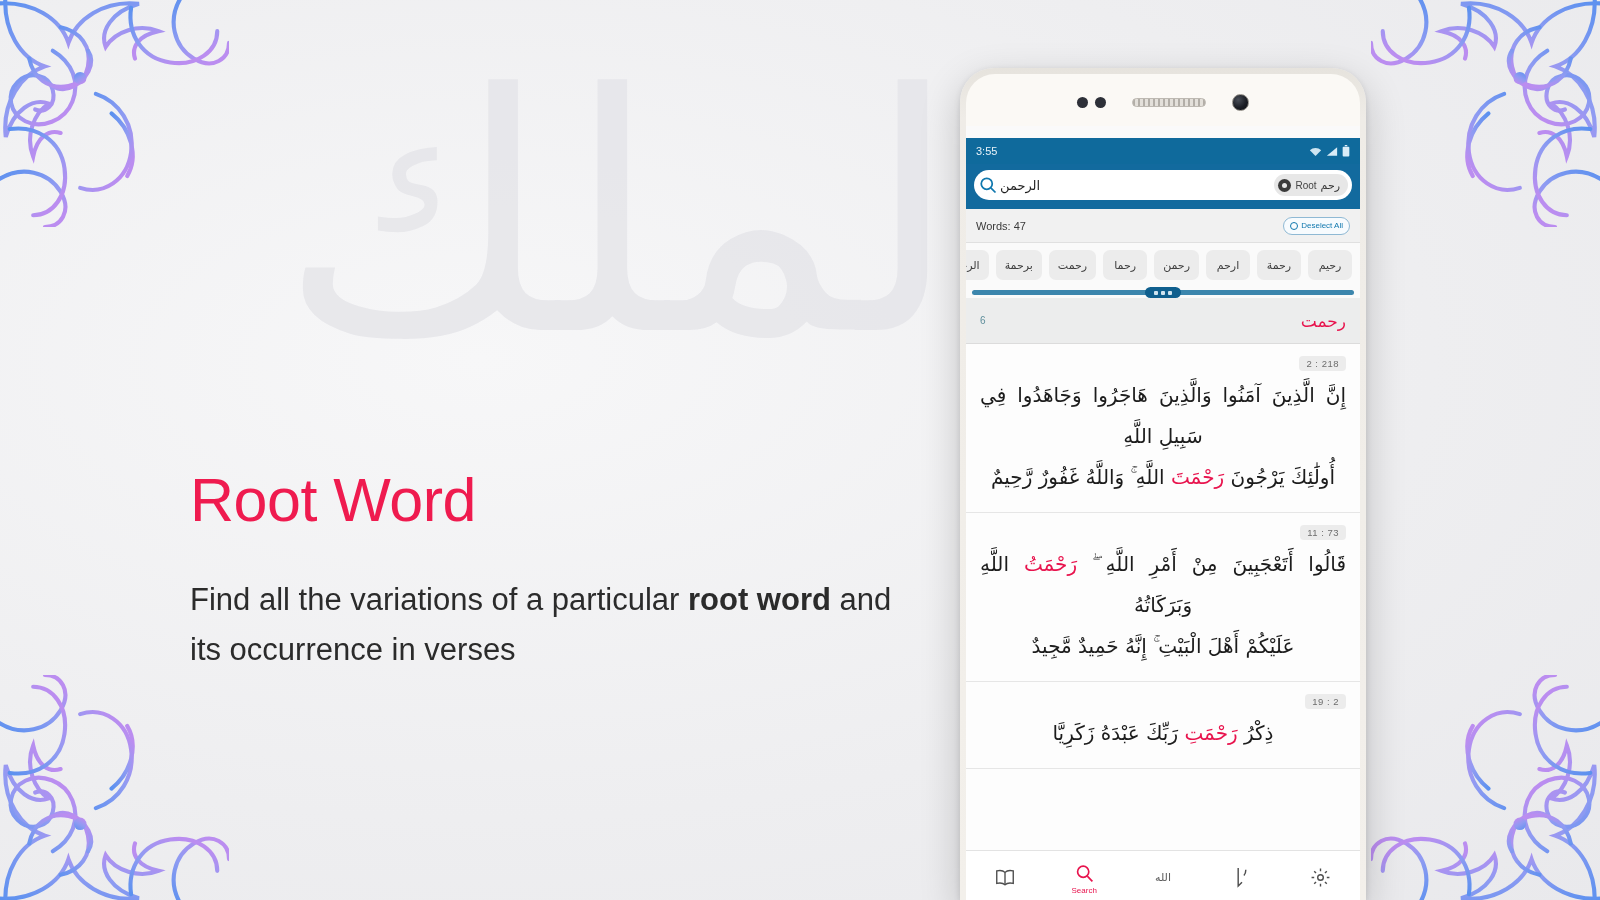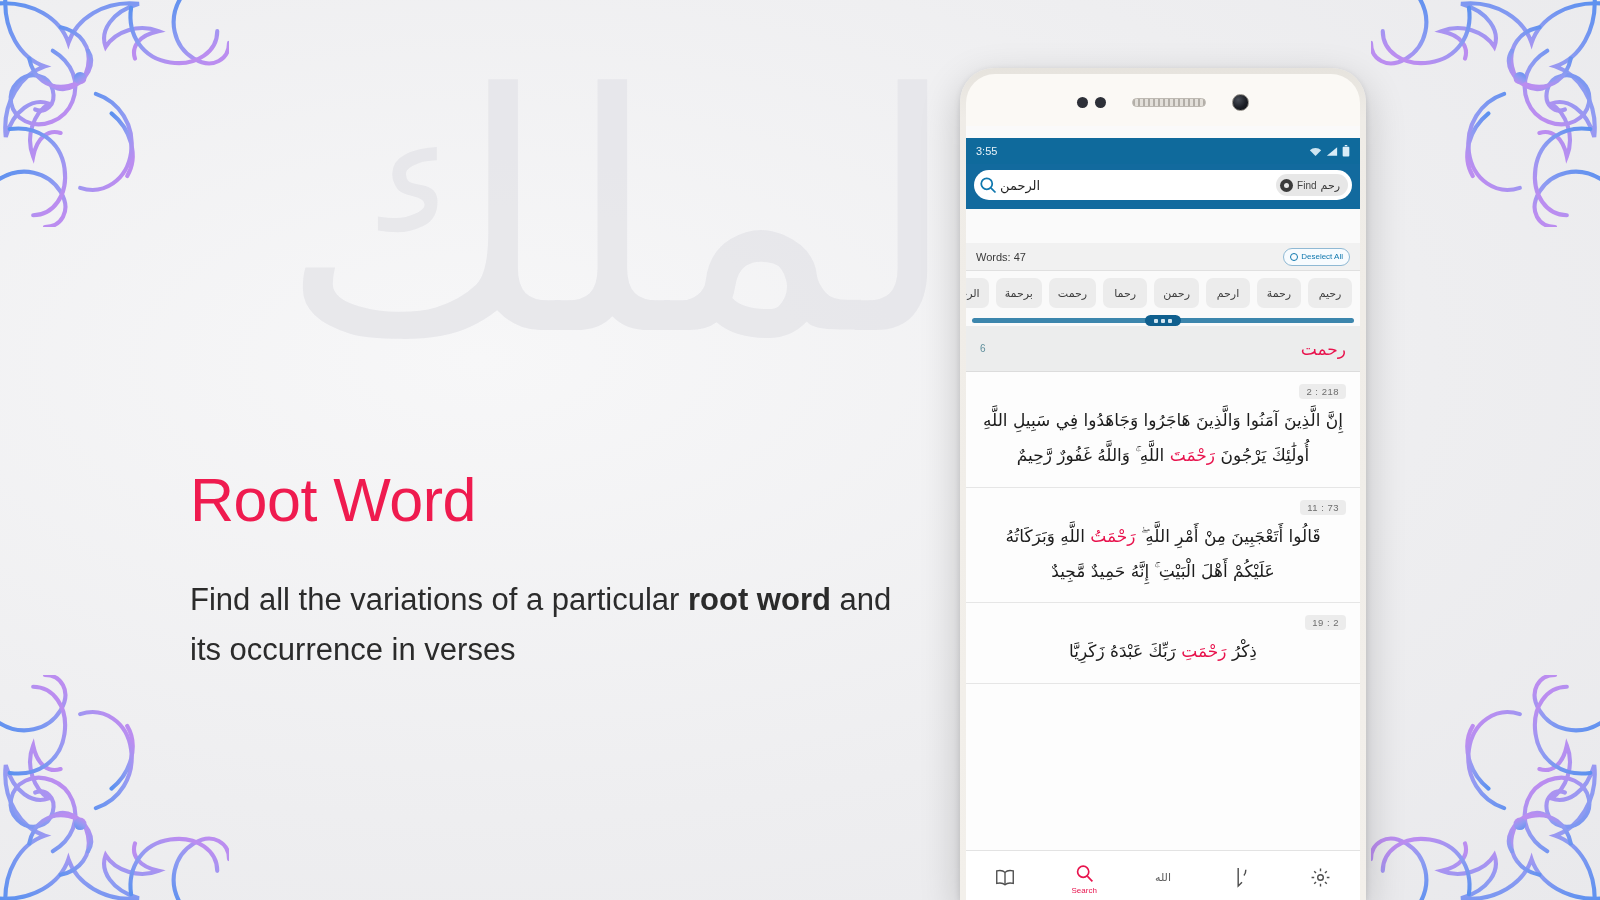--- a/index.html
+++ b/index.html
@@ -202,29 +202,28 @@
   .query-ar {
     font-size: 13px;
     color: #1e1e1e;
     font-family: "DejaVu Sans", sans-serif;
     padding-right: 4px;
   }
   .search-glass { color: #1078ae; }
 
   
   .wordsbar {
-    height: 28px;
+    height: 34px;
     background: #f1f1f1;
     border-bottom: 1px solid #e0e0e0;
     display: flex;
     align-items: center;
     justify-content: space-between;
     padding: 0 10px;
     flex: 0 0 auto;
-    margin-top: 34px;
   }
   .words-count { font-size: 11px; color: #3a3a3a; }
   .deselect-btn {
     display: flex; align-items: center; gap: 3px;
     border: 1px solid #8fb9d4;
     border-radius: 11px;
     height: 17px;
     padding: 8px 6px;
     font-size: 8px;
     color: #1078ae;
@@ -321,21 +320,21 @@
     border-radius: 4px;
     padding: 2px 7px;
     font-size: 9.5px;
     color: #6d6d6d;
     letter-spacing: .5px;
     direction: ltr;
     margin-bottom: 4px;
   }
   .vtext {
     font-family: "DejaVu Sans", sans-serif;
-    font-size: 17px;
+    font-size: 20px;
     line-height: 2.05;
     color: #1c1c1c;
     text-align: justify;
     text-align-last: center;
   }
   .vtext em { font-style: normal; color: #e8134d; }
 
   
   .bottomnav {
     height: 56px;
@@ -477,21 +476,21 @@
               <rect x="0.6" y="2" width="7.8" height="11.4" rx="1.1"></rect>
             </svg>
           </span>
         </div>
 
         <div class="searchbar">
           <div class="search-field">
             <span class="search-left">
               <span class="root-chip">
                 <span class="root-dot"></span>
-                <span>Find</span>
+                <span>Root</span>
                 <span class="chip-ar">رحم</span>
               </span>
             </span>
             <span style="display:flex;align-items:center;gap:2px;">
               <span class="query-ar" title="Search">الرحمن</span>
               <svg class="search-glass" width="20" height="20" viewBox="0 0 24 24" fill="none" stroke="#1078ae" stroke-width="2.1">
                 <circle cx="10.5" cy="10.5" r="6.6"></circle>
                   <path d="M15.4 15.4 21 21"></path>
               </svg>
             </span>

